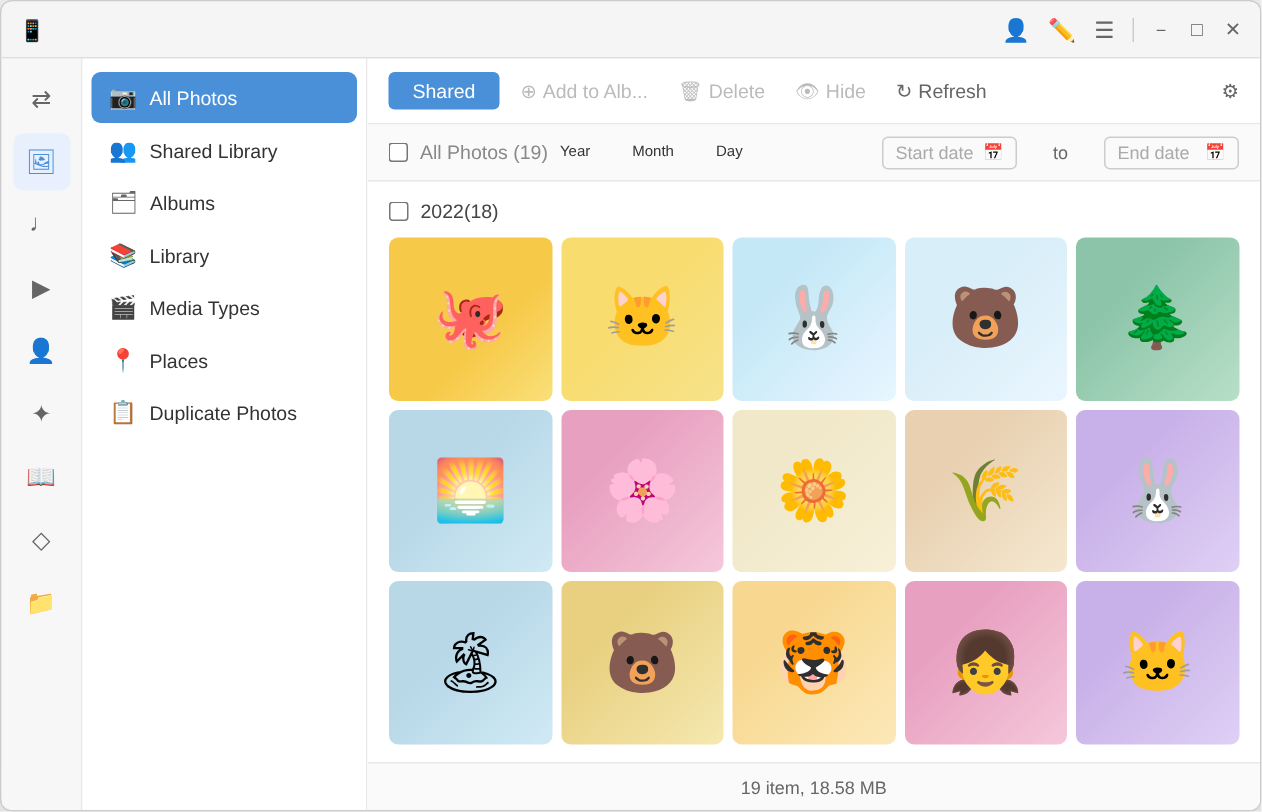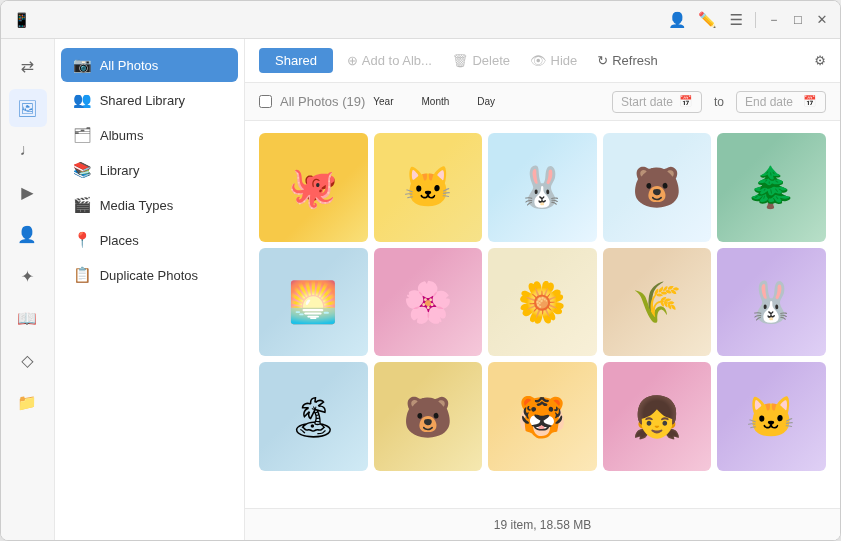--- a/index.html
+++ b/index.html
@@ -235,21 +235,21 @@
     .date-btn {
       font-size: 10px;
       color: #333;
       cursor: pointer;
       padding: 3px 8px;
       border-radius: 3px;
     }
     .date-range {
       display: flex;
       align-items: center;
-      gap: 12px;
+      gap: 24px;
       margin-left: auto;
     }
     .date-input {
       border: 1px solid #ccc;
       border-radius: 4px;
       padding: 3px 8px;
       font-size: 12px;
       color: #999;
       width: 90px;
       display: flex;
@@ -447,20 +447,26 @@
             <div class="date-input">
               <span class="date-input-text">End date</span>
               <span style="color:#aaa;font-size:11px;">📅</span>
             </div>
           </div>
         </div>
       </div>
 
       <div class="photo-area">
         <div class="year-section">
+          <div class="year-header">
+            <input type="checkbox" class="year-checkbox" style="">
+            <span class="year-label">
+              <span>2022</span><span>(18)</span>
+            </span>
+          </div>
           <div class="photo-grid">
 
             <div class="photo-item p1">
               <div class="photo-placeholder">
                 <span class="photo-emoji">🐙</span>
               </div>
             </div>
             <div class="photo-item p2">
               <div class="photo-placeholder">
                 <span class="photo-emoji">🐱</span>

